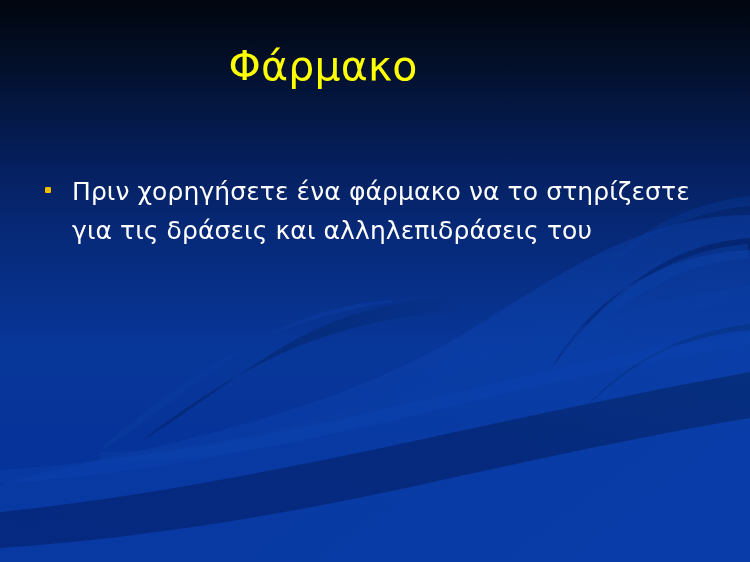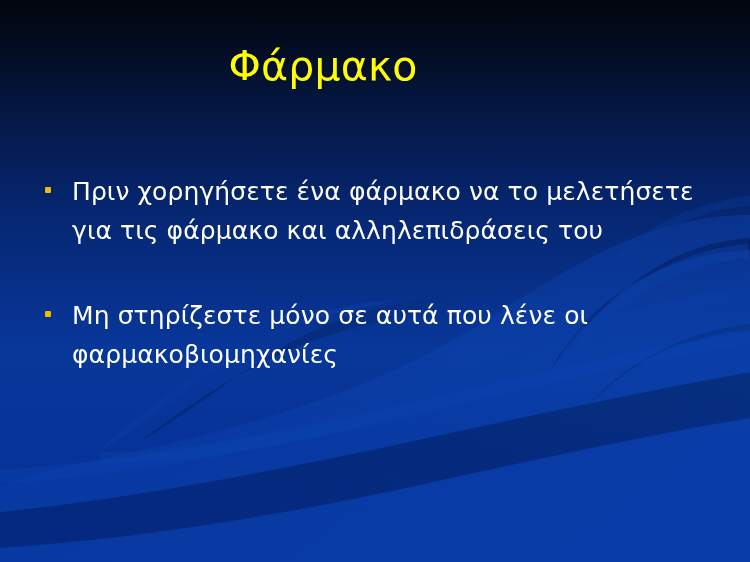--- a/index.html
+++ b/index.html
@@ -167,23 +167,19 @@
                C610,264 634,244 664,230 C694,216 722,208 750,206 Z" fill="#0a3ba0" opacity="0.35"></path>
     </g>
   </svg>
 
   <div class="title">Φάρμακο</div>
 
   <div class="bullets">
 
     <div class="bullet-row">
       <span class="bullet-dot"></span>
-      <span class="bullet-text">Πριν χορηγήσετε ένα φάρμακο να το μελετήσετε για τις φάρμακο και αλληλεπιδράσεις του</span>
+      <span class="bullet-text">Πριν χορηγήσετε ένα φάρμακο να το στηρίζεστε για τις δράσεις και αλληλεπιδράσεις του</span>
     </div>
 
-    <div class="bullet-row">
-      <span class="bullet-dot"></span>
-      <span class="bullet-text">Μη στηρίζεστε μόνο σε αυτά που λένε οι φαρμακοβιομηχανίες</span>
-    </div>
 
   </div>
 
 </div>
 
 </body></html>

